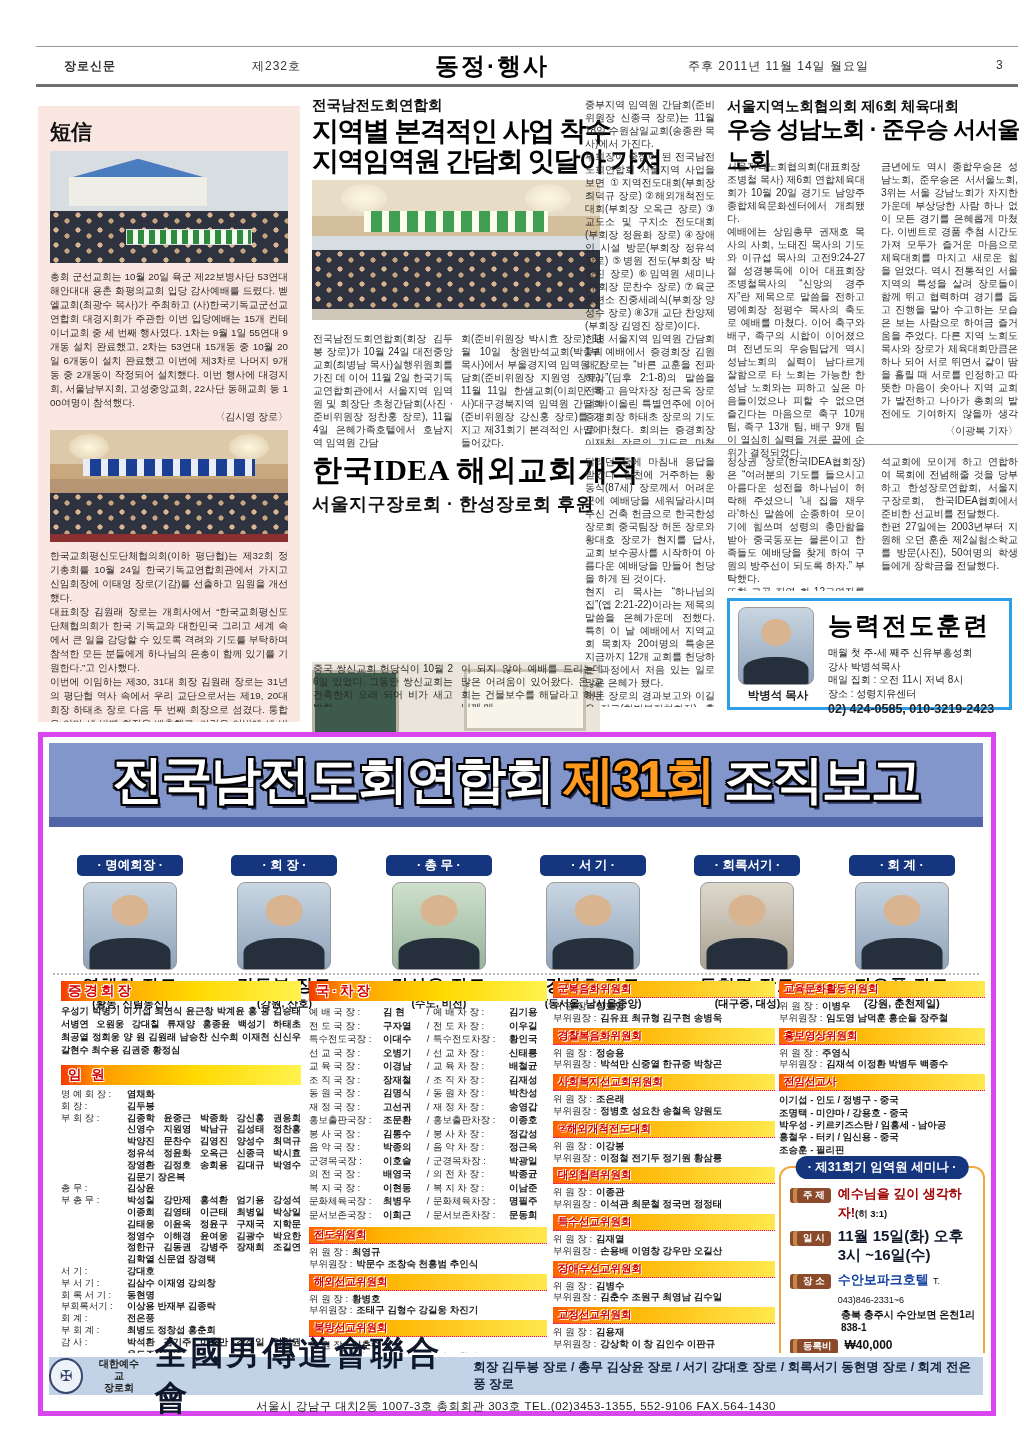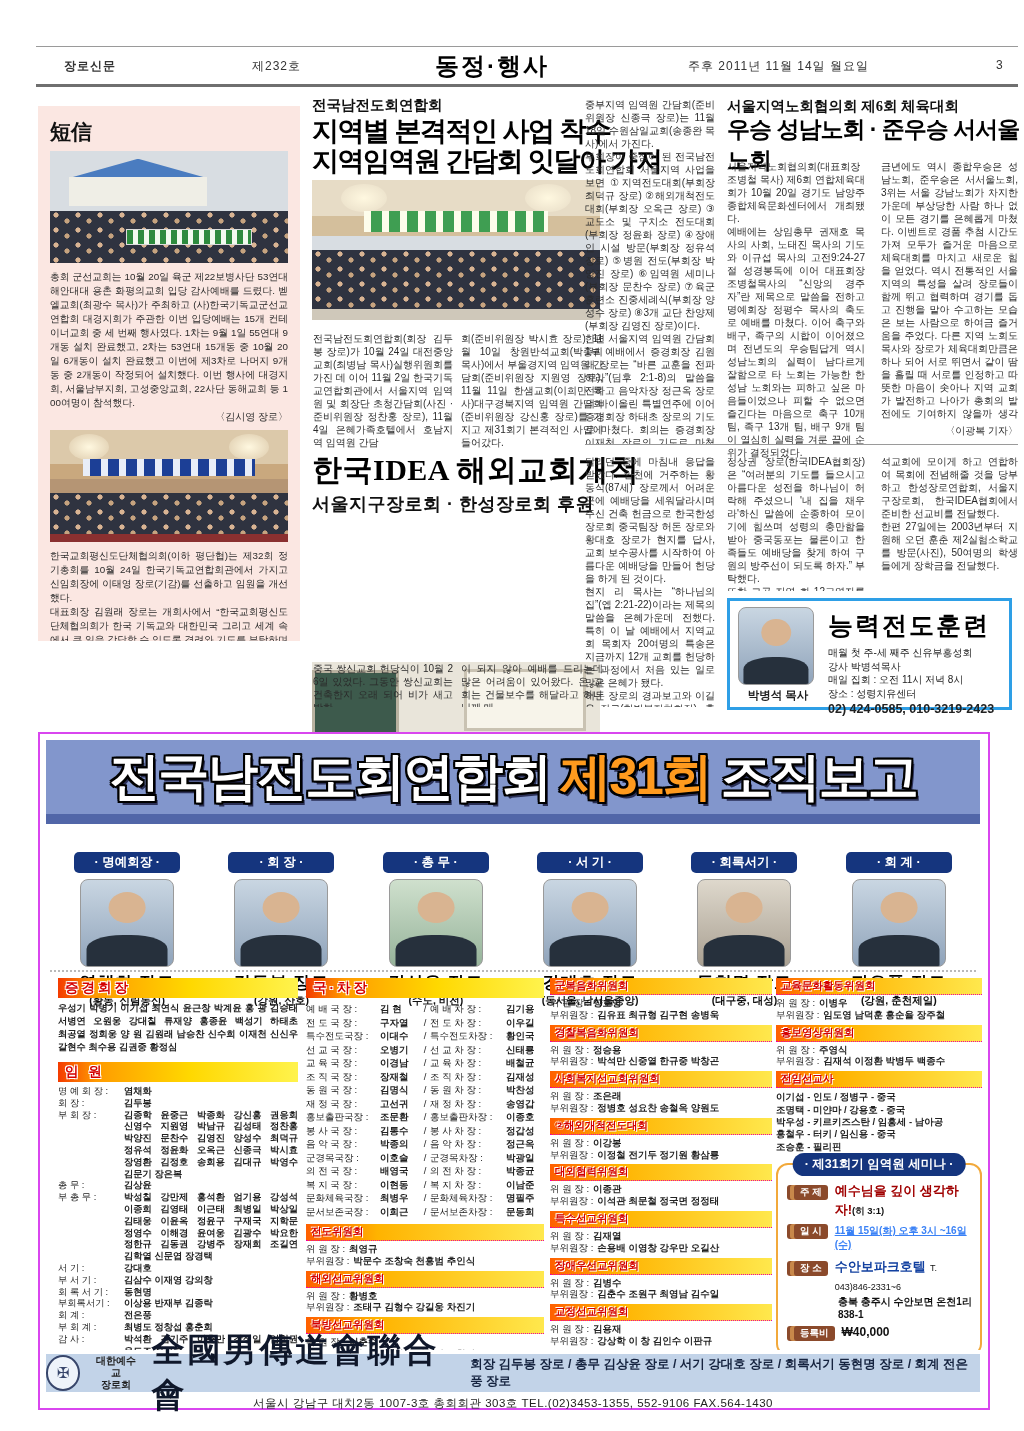--- a/index.html
+++ b/index.html
@@ -48,21 +48,21 @@
   .adbox .t{font-size:25px;font-weight:bold;letter-spacing:2px;color:#000;margin:2px 0 4px;}
   .adbox .l{font-size:10px;line-height:13.5px;color:#222;}
   .adbox .ph{font-size:12.5px;font-weight:bold;margin-top:2px;}
   
   .portrait{position:relative;overflow:hidden;background:linear-gradient(#c9d6e2,#8fa3ba);border:1px solid #9a9a9a;border-radius:8px;}
   .portrait::before{content:"";position:absolute;top:14%;left:50%;transform:translateX(-50%);width:40%;height:36%;border-radius:50%;background:#d9b491;}
   .portrait::after{content:"";position:absolute;bottom:0;left:50%;transform:translateX(-50%);width:88%;height:36%;border-radius:45% 45% 0 0;background:#26303c;}
   .p-green{background:linear-gradient(#cfe0cd,#96b39a);}
   .p-warm{background:linear-gradient(#ded8cc,#a9a092);}
   
-  .rbox{border:2px solid #d946ef;background:#fff;}
+  .rbox{border:5px solid #d946ef;background:#fff;}
   .banner{background-color:#8296cc;
      background-image:
        radial-gradient(circle at 8% 50%, rgba(255,255,255,0.22) 0 26px, transparent 28px),
        radial-gradient(circle at 92% 40%, rgba(255,255,255,0.22) 0 26px, transparent 28px),
        radial-gradient(circle at 10px 8px, rgba(255,255,255,0.3) 1.5px, transparent 2.4px),
        radial-gradient(circle at 26px 22px, rgba(255,255,255,0.28) 1.5px, transparent 2.4px),
        linear-gradient(180deg,#b3c0e4 0%,#8296cc 55%,#6density 100%,#6a7fba 100%);
      background-size:auto,auto,38px 30px,38px 30px,100% 100%;
      display:flex;align-items:center;justify-content:center;}
   .btitle{font-size:51px;font-weight:bold;letter-spacing:-2px;color:#fff;white-space:nowrap;
@@ -102,21 +102,21 @@
   
   .sem{position:relative;border:2px solid #f2a93b;border-radius:12px;background:#fff;padding:16px 8px 8px;box-sizing:border-box;}
   .sempill{position:absolute;top:-12px;left:50%;transform:translateX(-50%);background:#15357e;color:#fff;
      font-size:12.5px;font-weight:bold;border-radius:12px;padding:3px 12px;white-space:nowrap;}
   .sempill::before{content:"· ";} .sempill::after{content:" ·";}
   .semrow{display:flex;margin-bottom:5px;align-items:baseline;}
   .semlab{flex:none;background:#8b4a2b;color:#fff;font-size:9.5px;font-weight:bold;border-radius:3px;padding:1px 6px;margin-right:7px;
      box-shadow:-4px 0 0 #c8884a,-7px 0 0 #8b4a2b;margin-left:8px;}
   .semtopic{font-size:13px;font-weight:bold;color:#a00000;}
   .semref{font-size:9.5px;color:#111;font-weight:bold;}
-  .semdate{font-size:10px;font-weight:bold;color:#3b82f6;text-decoration:underline;}
+  .semdate{font-size:15px;font-weight:bold;color:#0f172a;}
   .semvenue{font-size:13px;font-weight:bold;color:#1240a0;}
   .semtel{font-size:9px;color:#111;}
   .semaddr{font-size:10px;font-weight:bold;color:#111;}
   .semfee{font-size:12px;font-weight:bold;color:#111;}
   
   .fband{background:#c2d3e8;display:flex;align-items:center;justify-content:center;gap:12px;}
   .flogo{width:32px;height:32px;border-radius:50%;border:2px solid #38466b;color:#38466b;display:flex;align-items:center;justify-content:center;font-size:15px;font-weight:bold;background:#eef3fa;}
   .fdenom{font-size:10px;font-weight:bold;color:#222;line-height:12px;text-align:center;}
   .fbrand{font-family:"Liberation Serif","DejaVu Serif",serif;font-size:33px;font-weight:bold;letter-spacing:3px;color:#0f172a;}
   .fofficers{font-size:12.5px;font-weight:bold;color:#15233f;}
@@ -128,21 +128,21 @@
 <div class="page">
 
   <div class="abs hline" style="left:36px;top:46px;width:982px;"></div>
   <div class="abs hmeta" style="left:64px;top:58px;font-weight:bold;">장로신문</div>
   <div class="abs hmeta" style="left:252px;top:58px;">제232호</div>
   <div class="abs htitle" style="left:0;top:50px;width:984px;">동정·행사</div>
   <div class="abs hmeta" style="left:688px;top:58px;">주후 2011년 11월 14일 월요일</div>
   <div class="abs hmeta" style="left:996px;top:58px;">3</div>
   <div class="abs hrule" style="left:36px;top:84px;width:982px;"></div>
 
-  <div class="abs briefs" style="left:38px;top:106px;width:262px;height:535px;">
+  <div class="abs briefs" style="left:38px;top:106px;width:262px;height:616px;">
     <div class="bt">短信</div>
     <div class="np" style="width:238px;height:112px;margin-bottom:7px;">
       <div class="roof"></div>
       <div class="wall"></div>
       <div class="crowd" style="height:46%;"></div>
       <div class="bannerw" style="left:32%;bottom:16%;width:52%;height:13%;"></div>
     </div>
     <div class="tx">총회 군선교회는 10월 20일 육군 제22보병사단 53연대 해안대대 용촌 화평의교회 입당 감사예배를 드렸다. 벧엘교회(최광수 목사)가 주최하고 (사)한국기독교군선교연합회 대경지회가 주관한 이번 입당예배는 15개 컨테이너교회 중 세 번째 행사였다. 1차는 9월 1일 55연대 9개동 설치 완료했고, 2차는 53연대 15개동 중 10월 20일 6개동이 설치 완료했고 이번에 제3차로 나머지 9개동 중 2개동이 작정되어 설치했다. 이번 행사에 대경지회, 서울남부지회, 고성중앙교회, 22사단 동해교회 등  100여명이 참석했다.</div>
     <div class="byline">〈김시영 장로〉</div>
     <div class="np" style="width:238px;height:112px;margin:6px 0 7px;">

